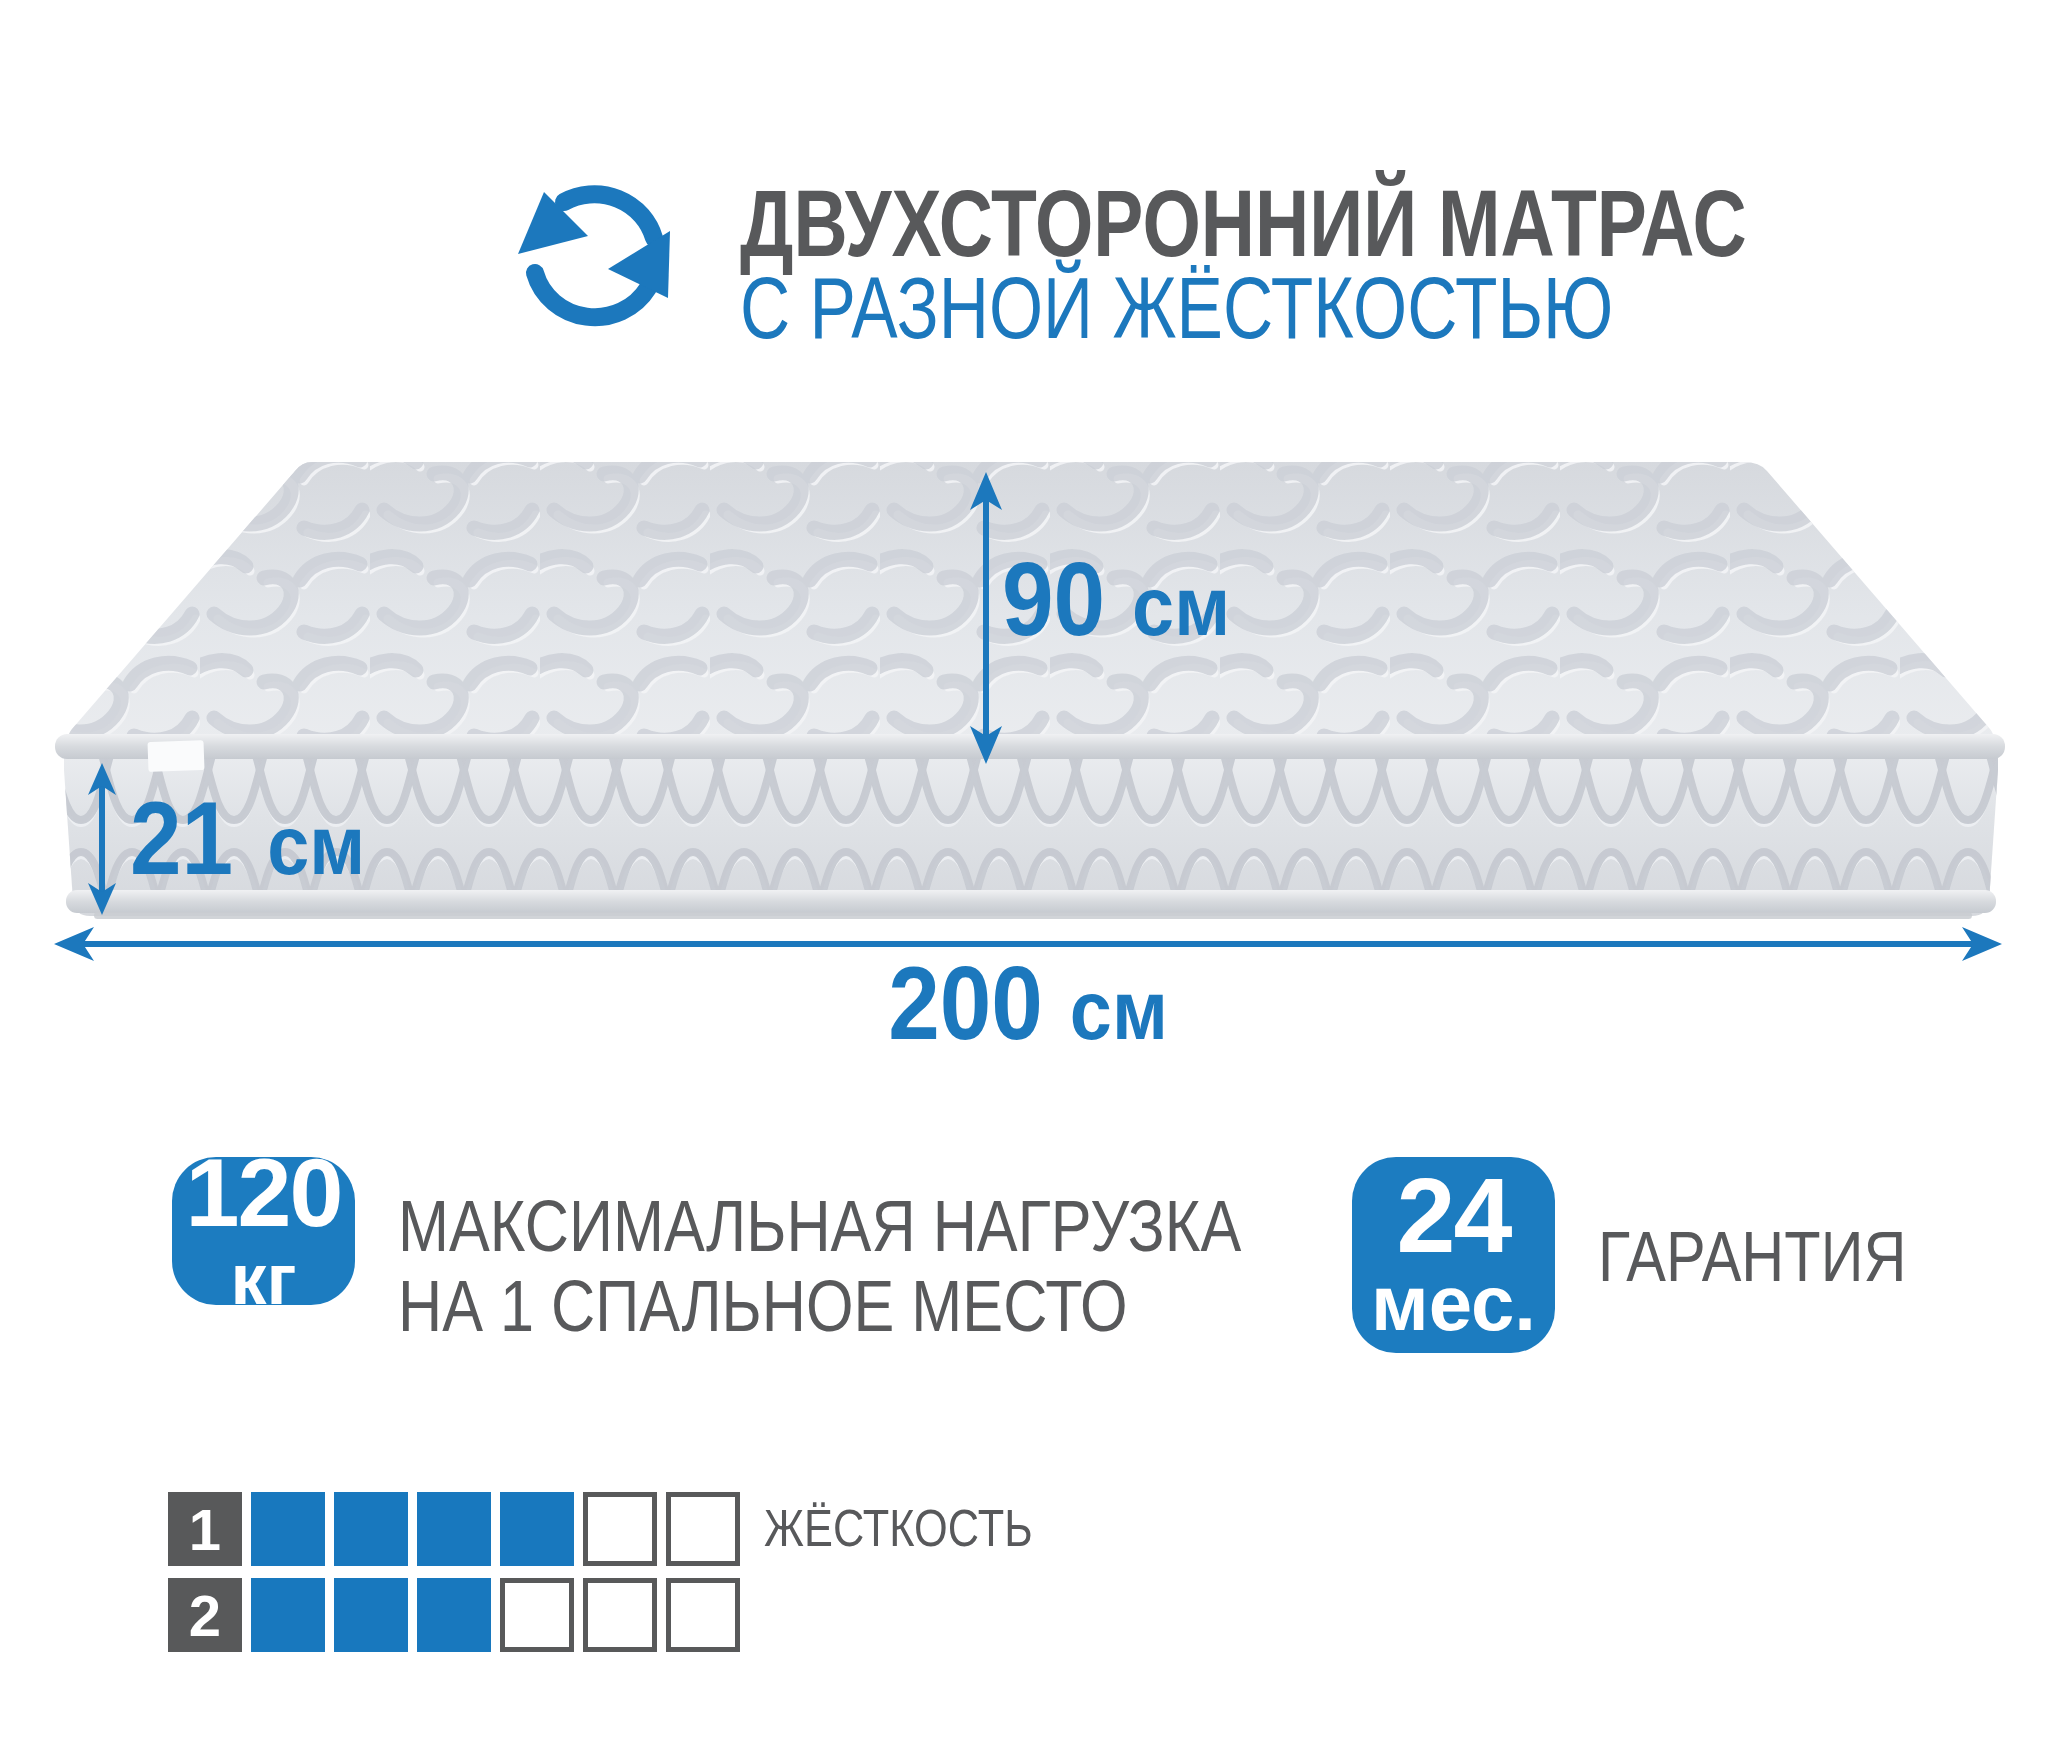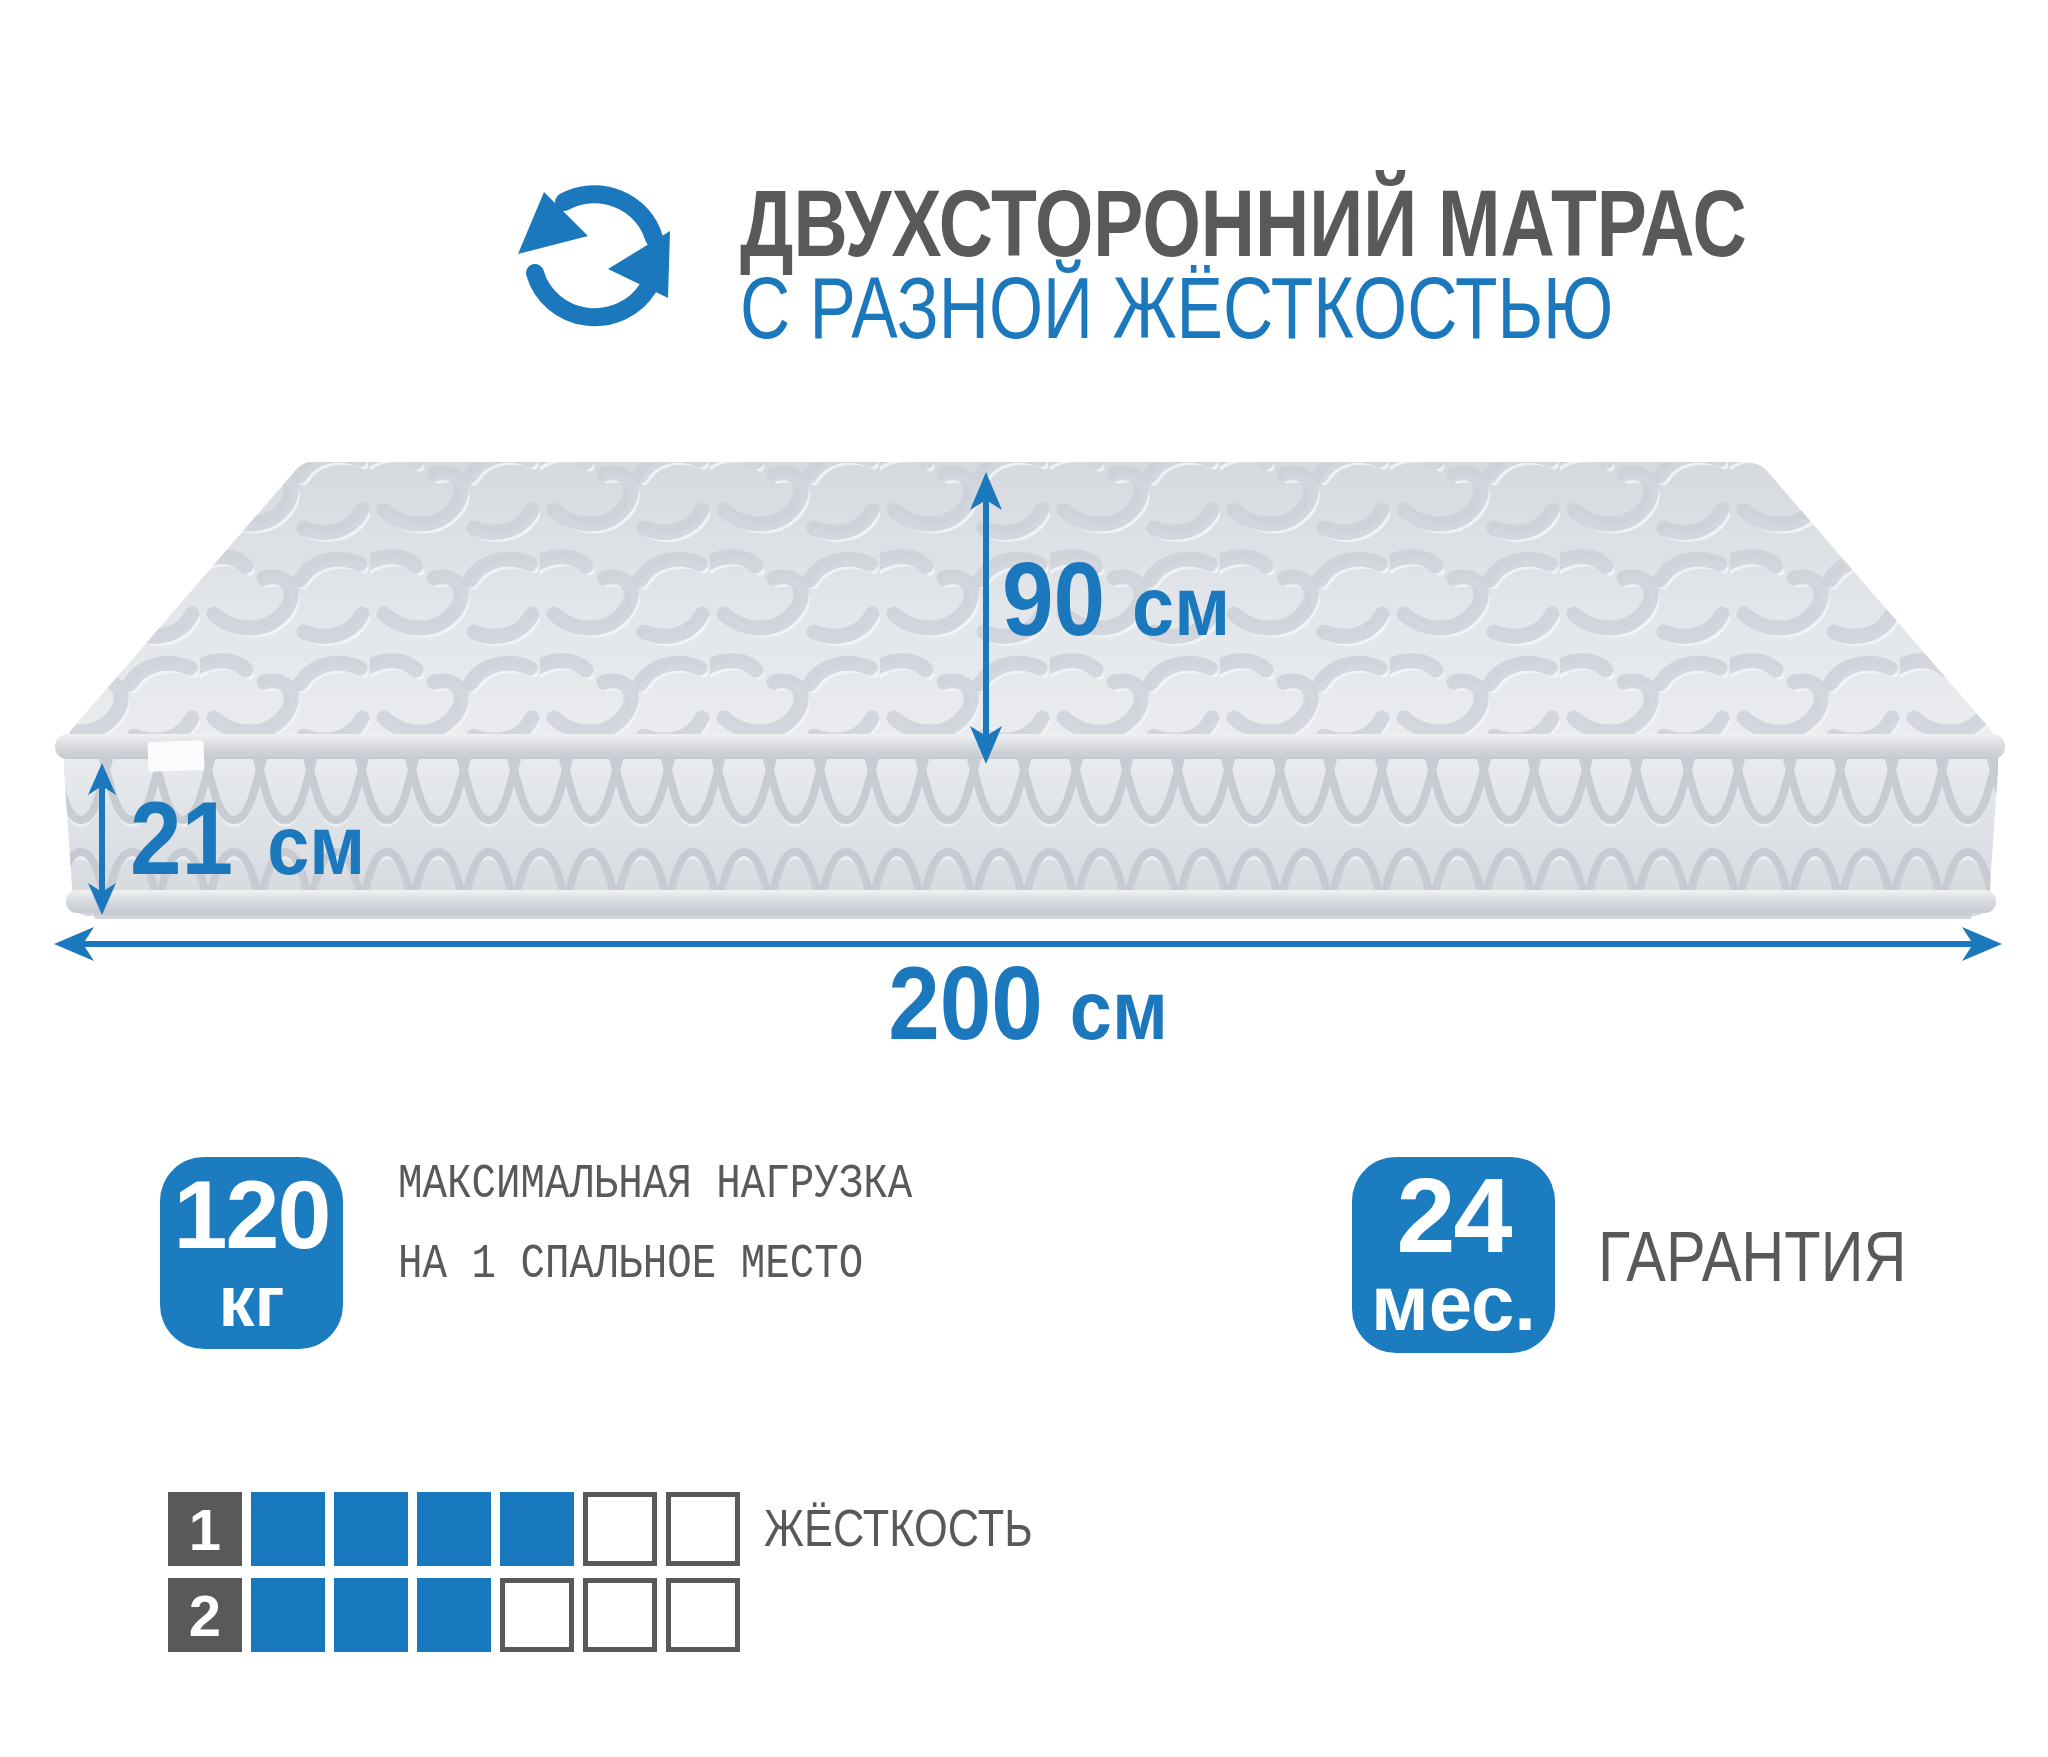--- a/index.html
+++ b/index.html
@@ -24,29 +24,29 @@
   .dim-90 { left:1002px; top:548px; }
   .dim-90 .unit { margin-left:30px; }
   .dim-21 { left:130px; top:787px; }
   .dim-21 .unit { margin-left:38px; }
   .dim-200 { left:818px; top:952px; width:420px; justify-content:center; transform-origin:center; }
   .dim-200 .unit { margin-left:30px; }
 
   
   .badge { background:#1c7cc0; border-radius:44px; color:#ffffff; display:flex; flex-direction:column;
            align-items:center; justify-content:center; text-align:center; }
-  .badge-load { left:160px; top:1157px; width:183px; height:192px;align-items:center; }
+  .badge-load { left:172px; top:1157px; width:183px; height:148px;align-items:center; }
   .badge-load .b-val { font-size:97px; font-weight:bold; line-height:.95; letter-spacing:-2px; }
   .badge-load .b-unit { font-size:72px; font-weight:bold; line-height:1; margin-top:4px; }
   .badge-war { left:1352px; top:1157px; width:203px; height:196px; }
   .badge-war .b-val { font-size:106px; font-weight:bold; line-height:.9; letter-spacing:-2px; }
   .badge-war .b-unit { font-size:78px; font-weight:bold; line-height:1; margin-top:0; }
 
   .gray-label { color:#58595b; font-weight:400; line-height:1; }
-  .load-text { left:398px; top:1144px; font-size:48px; line-height:80px;font-family:Liberation Mono, monospace; }
+  .load-text { left:398px; top:1186px; font-size:72px; line-height:80px; }
   .war-text  { left:1598px; top:1222px; font-size:70px;text-align:center; }
 
   
   .f-grid { left:168px; top:1492px; display:flex; flex-direction:column; gap:12px; }
   .f-row { display:flex; gap:9px; }
   .f-label { width:74px; height:74px; background:#58595a; color:#ffffff; font-size:58px; font-weight:bold;
              display:flex; align-items:center; justify-content:center; }
   .f-cell { width:74px; height:74px; background:#ffffff; border:5px solid #58595a; box-sizing:border-box; }
   .f-cell.filled { background:#1878be; border-color:#1878be; }
   .firm-line1 { left:764px; top:1492px; font-size:51px; line-height:74px; }

